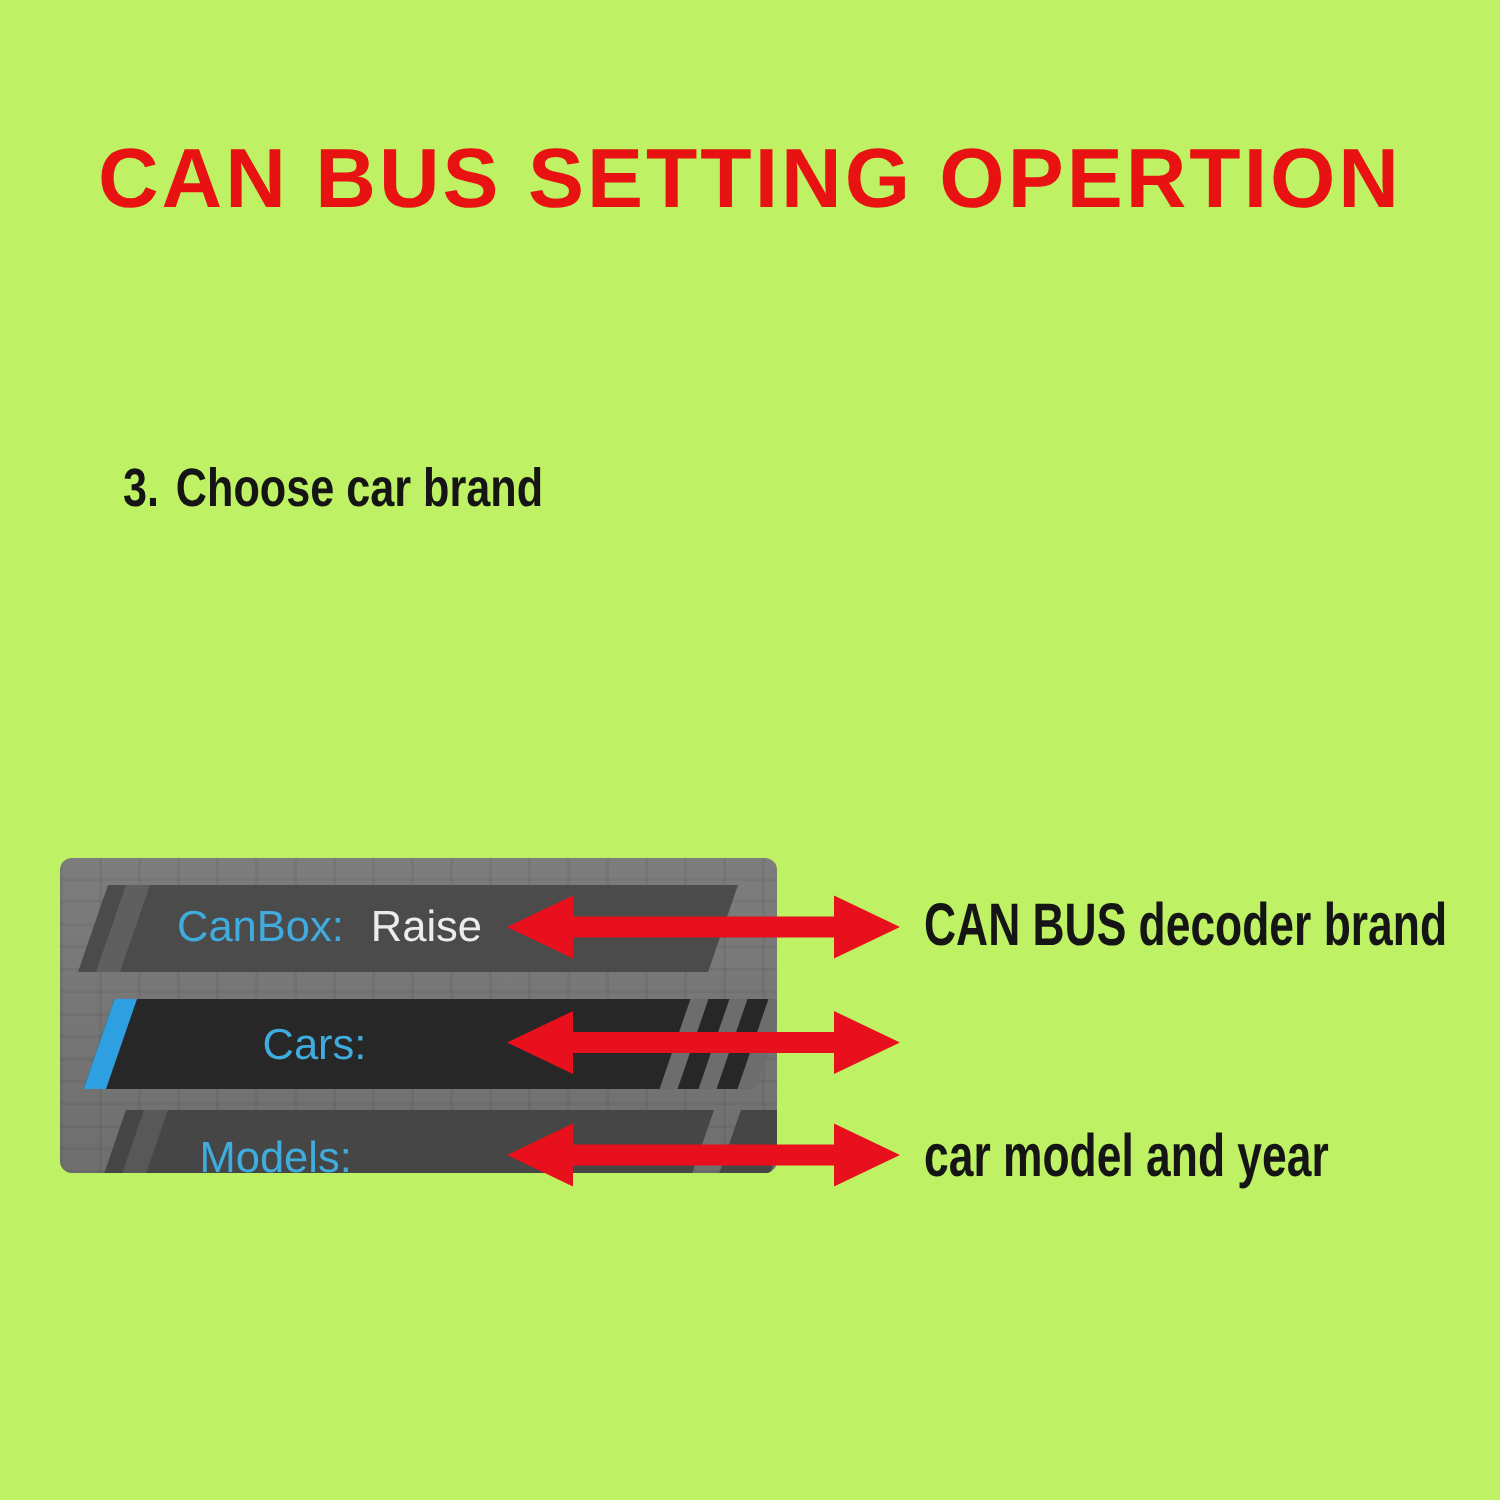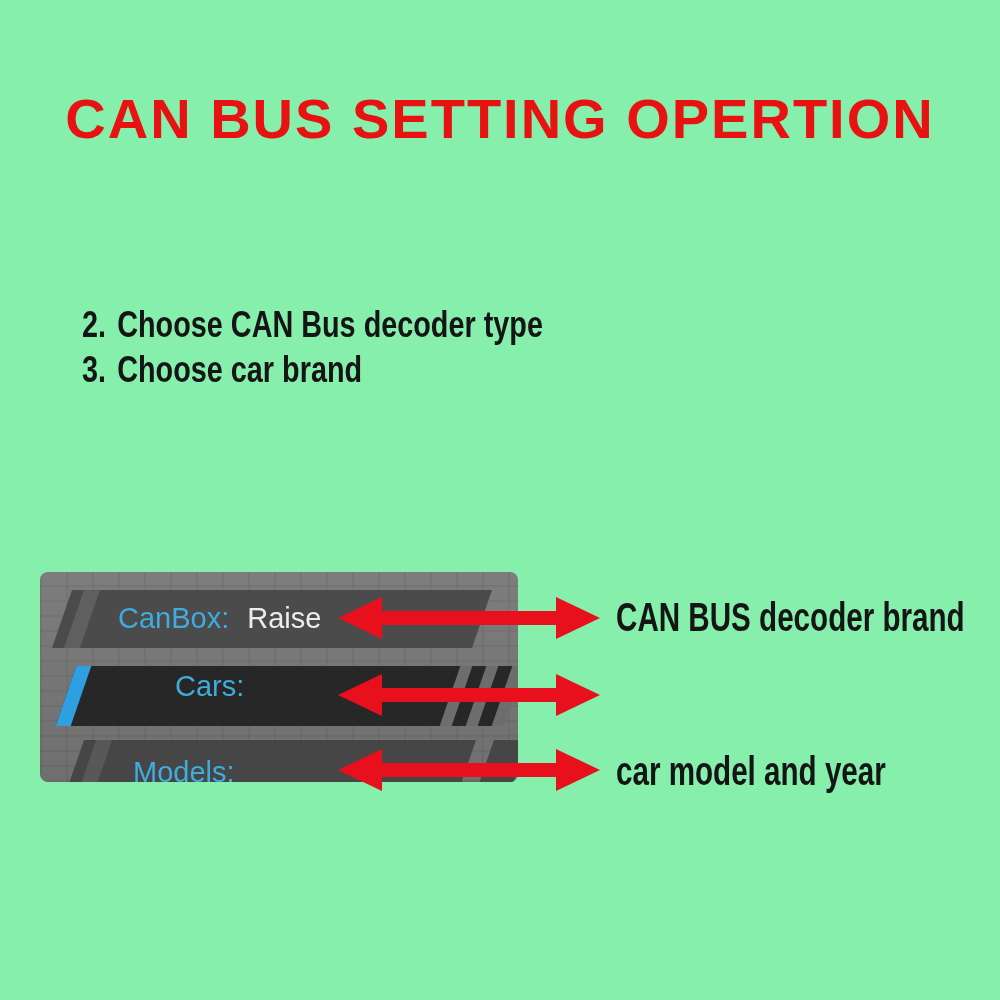--- a/index.html
+++ b/index.html
@@ -1,17 +1,17 @@
 <!DOCTYPE html>
 <html><head>
 <meta charset="utf-8">
 <style>
   html,body{margin:0;padding:0;background:#ffffff;}
   .page{
-    position:relative;width:1000px;height:1000px;background:#86efac;
+    position:relative;width:1000px;height:1000px;background:#bef264;
     overflow:hidden;font-family:"Liberation Sans",sans-serif;
   }
   
   .title{
     position:absolute;top:86px;left:0;width:1000px;text-align:center;
     font-size:56px;font-weight:bold;letter-spacing:2px;color:#e81212;
     white-space:nowrap;
   }
   
   .steps{position:absolute;top:302px;left:82px;}
@@ -36,21 +36,21 @@
   .bar2{left:26px;top:94px;width:444px;height:60px;background:#272727;}
   .bar2 .stripe{position:absolute;left:0;top:0;bottom:0;width:15px;background:#2e9fe0;}
   .bar2 .slash{position:absolute;top:0;bottom:0;width:12px;background:#6d6d6d;}
   .bar2 .s1{left:384px;} .bar2 .s2{left:410px;} .bar2 .s3{left:436px;}
   .bar3{left:34px;top:168px;width:392px;height:58px;background:#464646;}
   .bar3 .decal{position:absolute;left:12px;top:0;bottom:0;width:16px;background:#585858;}
   .bar3b{left:444px;top:168px;width:34px;height:58px;background:#464646;}
   
   .rowtext{position:absolute;font-size:29px;line-height:32px;white-space:nowrap;}
   .rt1{left:78px;top:30px;}
-  .rt2{left:135px;top:98px;text-align:right;}
+  .rt2{left:135px;top:109px;text-align:right;}
   .rt3{left:93px;top:184px;text-align:right;}
   .cyan{color:#3facdd;}
   .val{color:#ececec;margin-left:18px;}
   
   .arrow{position:absolute;left:338px;width:262px;height:44px;}
   .a1{top:596px;} .a2{top:673px;} .a3{top:748px;}
   .arrow polygon{fill:#e8101c;}
   
   .annot{
     position:absolute;left:616px;line-height:44px;white-space:nowrap;
@@ -62,23 +62,20 @@
   .an1{top:595px;} .an2{top:673px;} .an3{top:749px;text-align:center;}
 </style>
 </head>
 <body>
 
 <div class="page">
 
   <div class="title">CAN BUS SETTING OPERTION</div>
 
   <div class="steps">
-    <div class="step">
-      <span class="squeeze"><span class="num">2.</span><span>Choose CAN Bus decoder type</span></span>
-    </div>
     <div class="step">
       <span class="squeeze"><span class="num">3.</span><span>Choose car brand</span></span>
     </div>
   </div>
 
   <div class="panel">
     <div class="bar bar1">
       <span class="decal"></span>
     </div>
     <div class="bar bar2">

